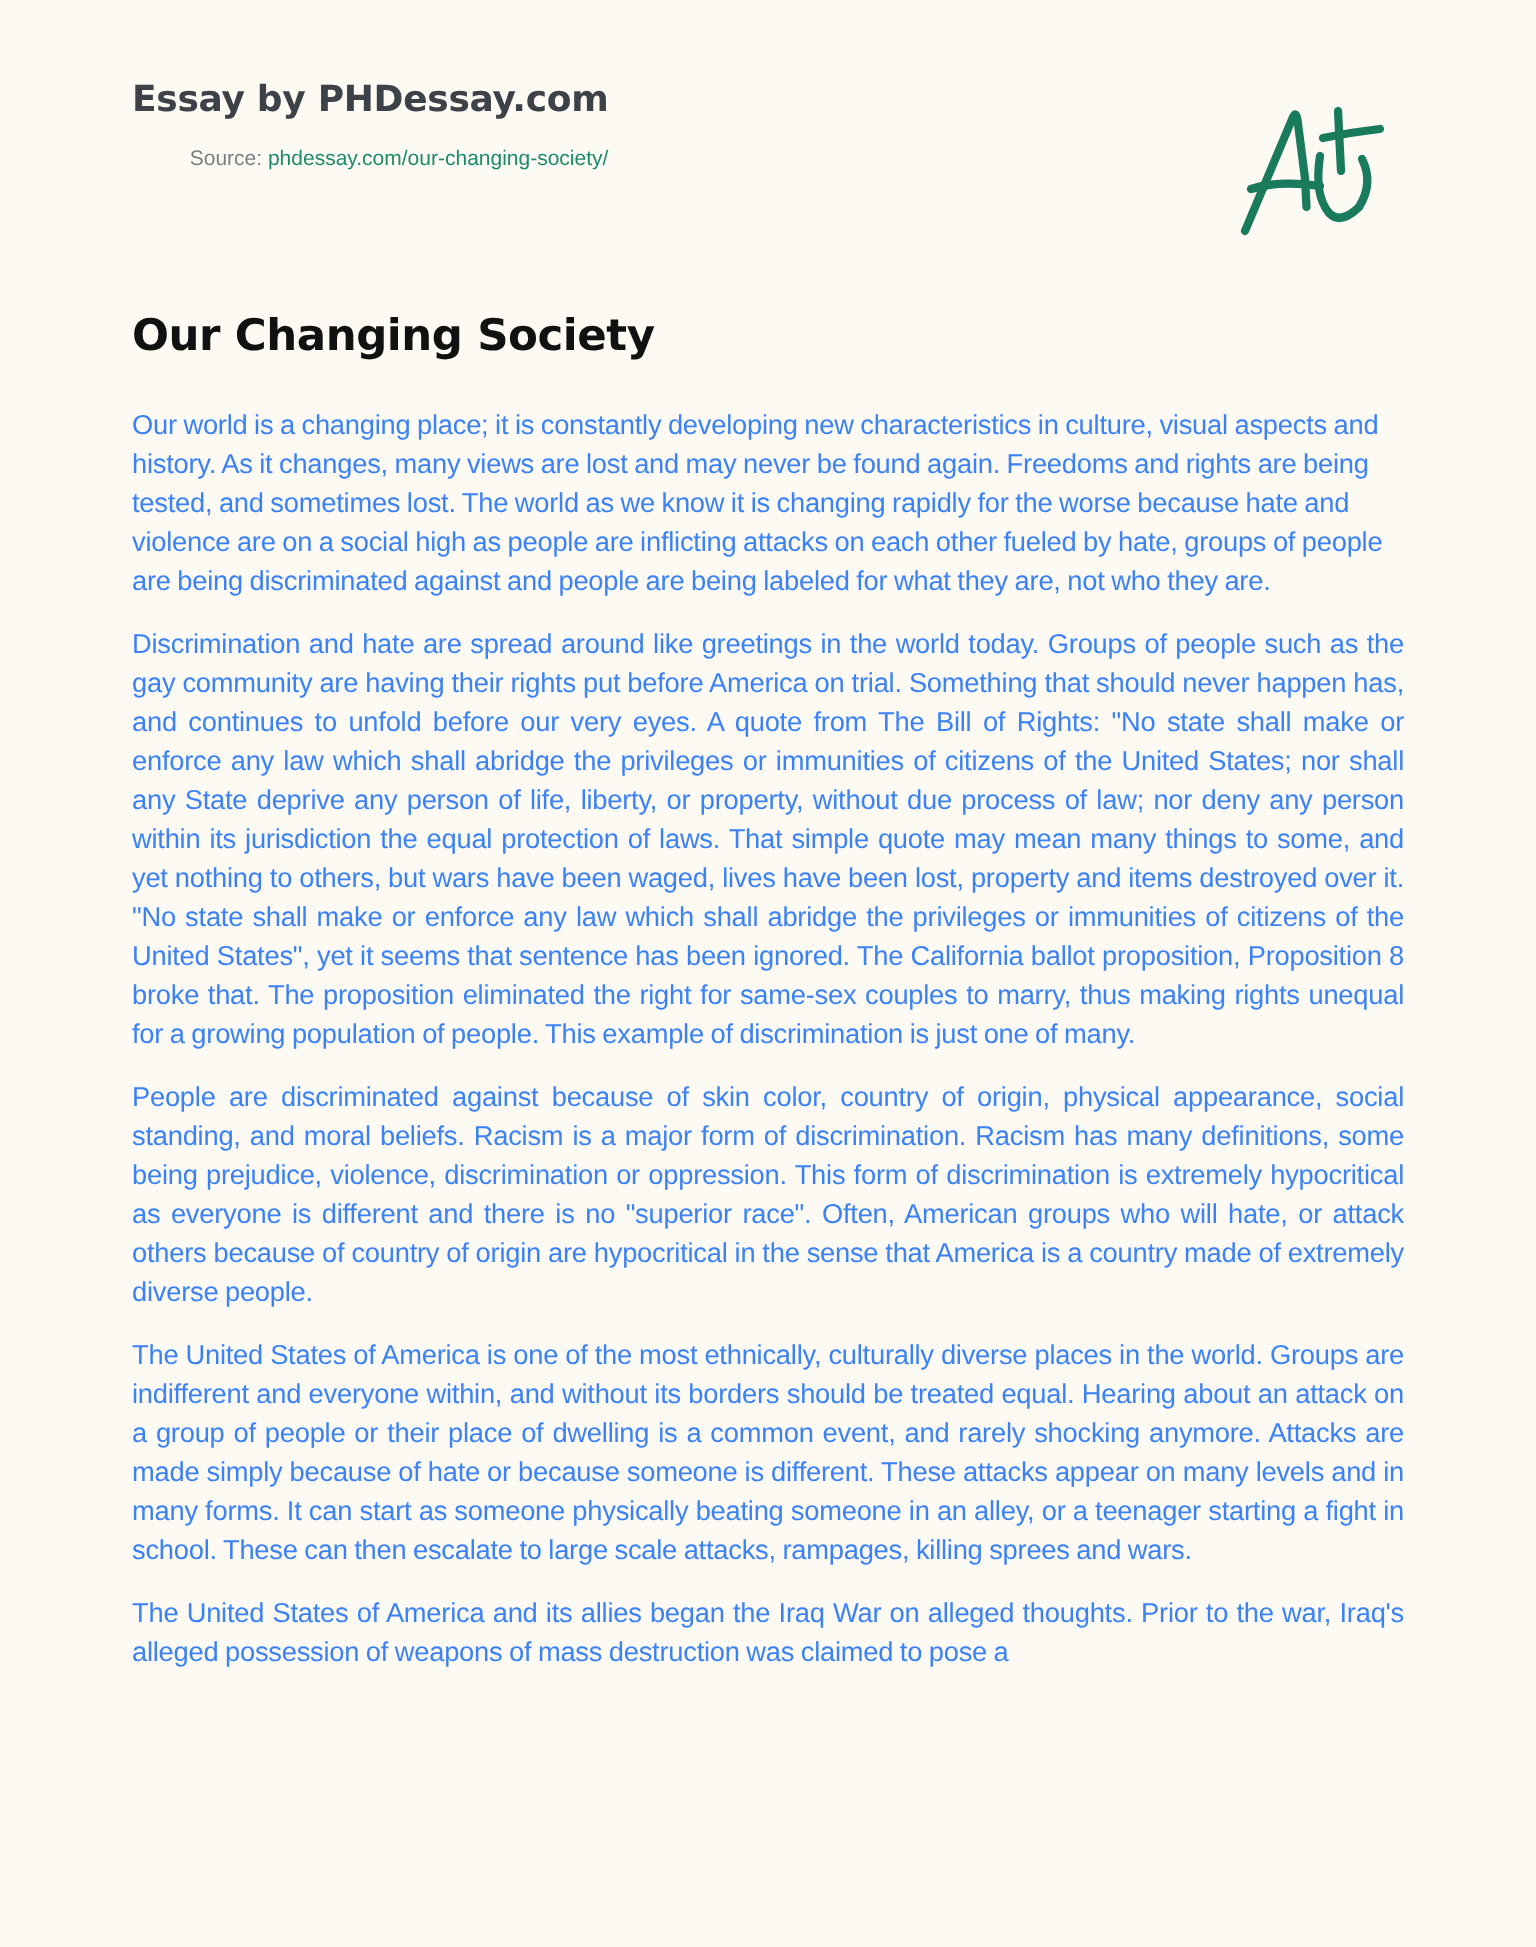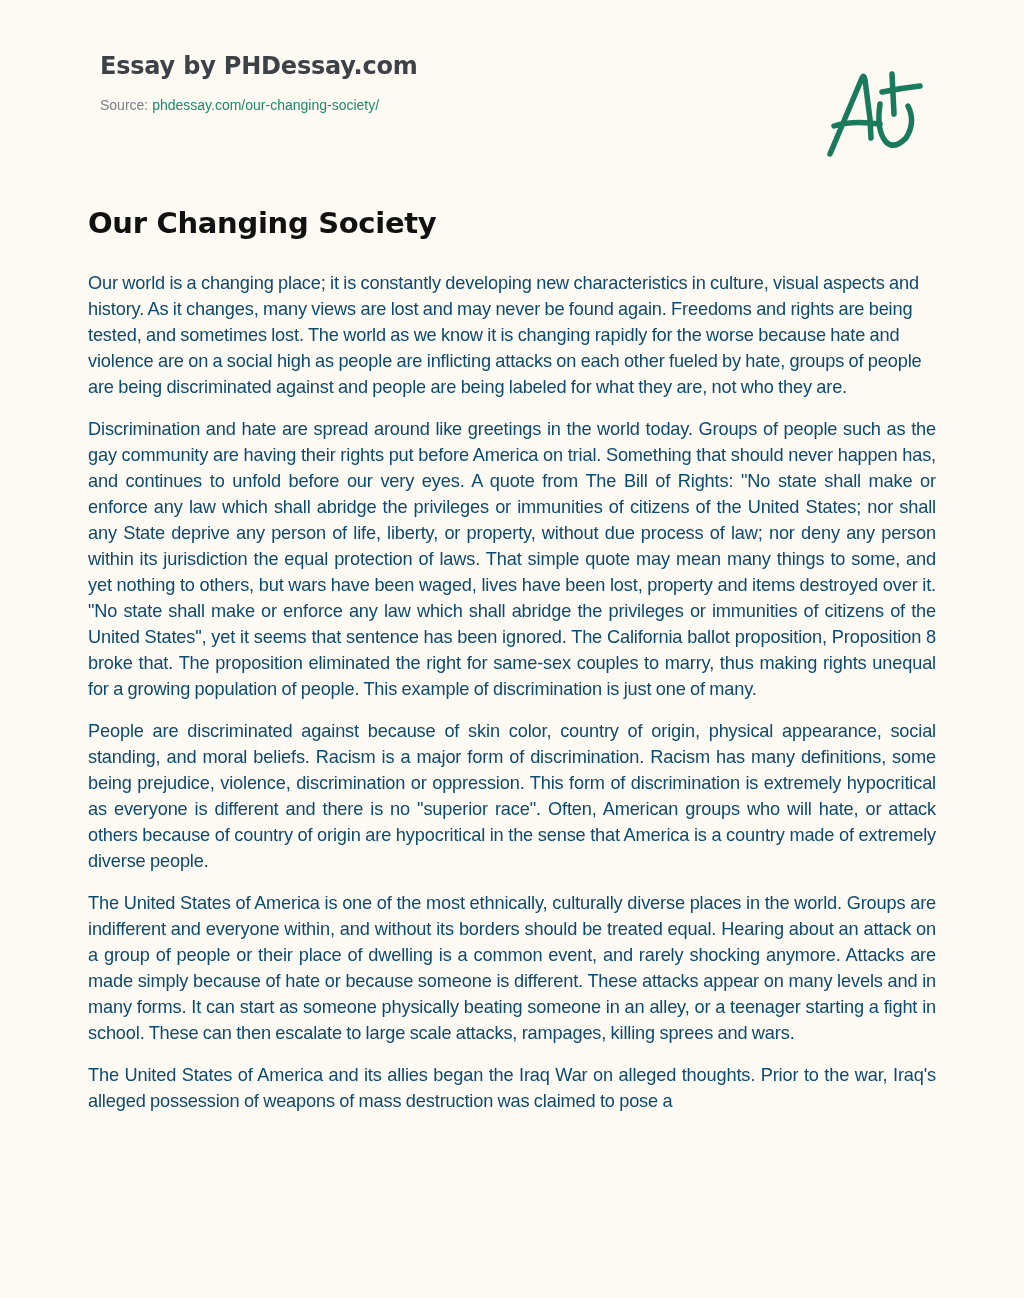--- a/index.html
+++ b/index.html
@@ -12,36 +12,36 @@
       height: 1298px;
       overflow: hidden;
       position: relative;
       font-family: "Liberation Sans", "DejaVu Sans", sans-serif;
       color: #1a1a1a;
     }
     .header {
       position: absolute;
       left: 88px;
       top: 50px;
-      margin-left: 12px;
     }
     .site-title {
       font-family: "DejaVu Sans", "Liberation Sans", sans-serif;
       font-size: 24px;
       font-weight: bold;
       color: #3d4248;
       letter-spacing: -0.2px;
       margin: 0;
       line-height: 32px;
     }
     .source-line {
       margin-top: 14px;
       font-size: 14px;
       line-height: 18px;
       color: #7a7f84;
+      text-align: right;
     }
     .source-link {
       color: #1e8a6c;
       text-decoration: none;
     }
     .logo {
       position: absolute;
       left: 822px;
       top: 64px;
       width: 110px;
@@ -63,21 +63,21 @@
       position: absolute;
       left: 88px;
       top: 270px;
       width: 848px;
     }
     .article p {
       margin: 0 0 16px 0;
       font-size: 18.2px;
       line-height: 26px;
       text-align: justify;
-      color: #0c4a6e;
+      color: #3b82f6;
       font-stretch: condensed;
       letter-spacing: -0.15px;
       word-spacing: -0.5px;
     }
     .article p.p1 { text-align: left; width: 840px; }
   </style>
 </head>
 <body>
 
 <header class="header">

